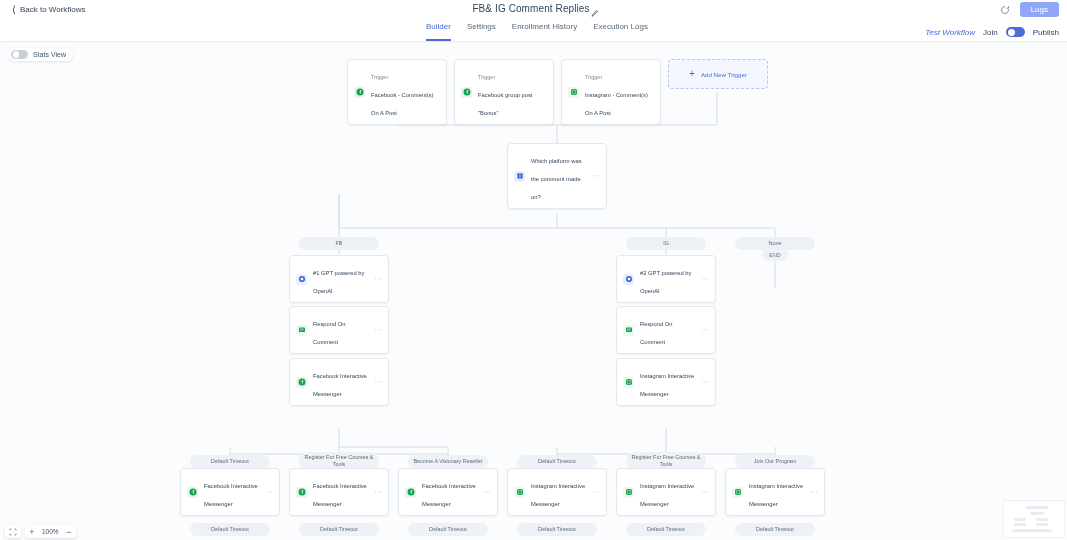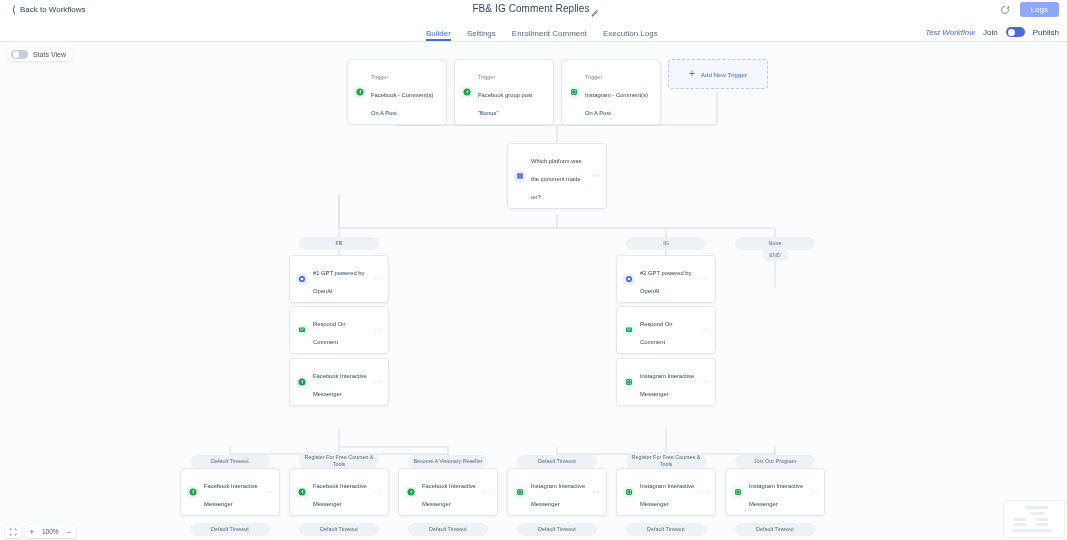--- a/index.html
+++ b/index.html
@@ -43,21 +43,21 @@
   }
 
   
   .tabbar {
     position: absolute; left: 0; top: 19px; width: 1067px; height: 23px;
     background: #fff; border-bottom: 1px solid #e5e9f0;
     display: flex; align-items: flex-end;
   }
   .tabs { display: flex; gap: 16px; margin-left: 426px; }
   .tab {
-    font-size: 8px; color: #5a6a7a; padding-bottom: 1px; cursor: pointer;
+    font-size: 8px; color: #5a6a7a; padding-bottom: 8px; cursor: pointer;
     border-bottom: 2px solid transparent; white-space: nowrap;
   }
   .tab.active { color: #4a6bd8; border-bottom-color: #4a6bd8; }
   .tabbar-right {
     position: absolute; right: 8px; bottom: 4px;
     display: flex; align-items: center; gap: 8px;
   }
   .test-wf { font-size: 8px; color: #4a6bd8; cursor: pointer; font-style: italic; }
   .pub-label { font-size: 8px; color: #33475b; }
   .switch {
@@ -192,21 +192,21 @@
         </svg>
       </span>
       <button class="saved-btn">Logs</button>
     </div>
   </div>
 
   <div class="tabbar">
     <div class="tabs">
       <div class="tab active">Builder</div>
       <div class="tab">Settings</div>
-      <div class="tab">Enrollment Comment</div>
+      <div class="tab">Enrollment History</div>
       <div class="tab">Execution Logs</div>
     </div>
     <div class="tabbar-right">
       <span class="test-wf">Test Workflow</span>
       <span class="pub-label">Join</span>
       <span class="switch">
           <span class="knob"></span>
         </span>
       <span class="pub-label">Publish</span>
     </div>

